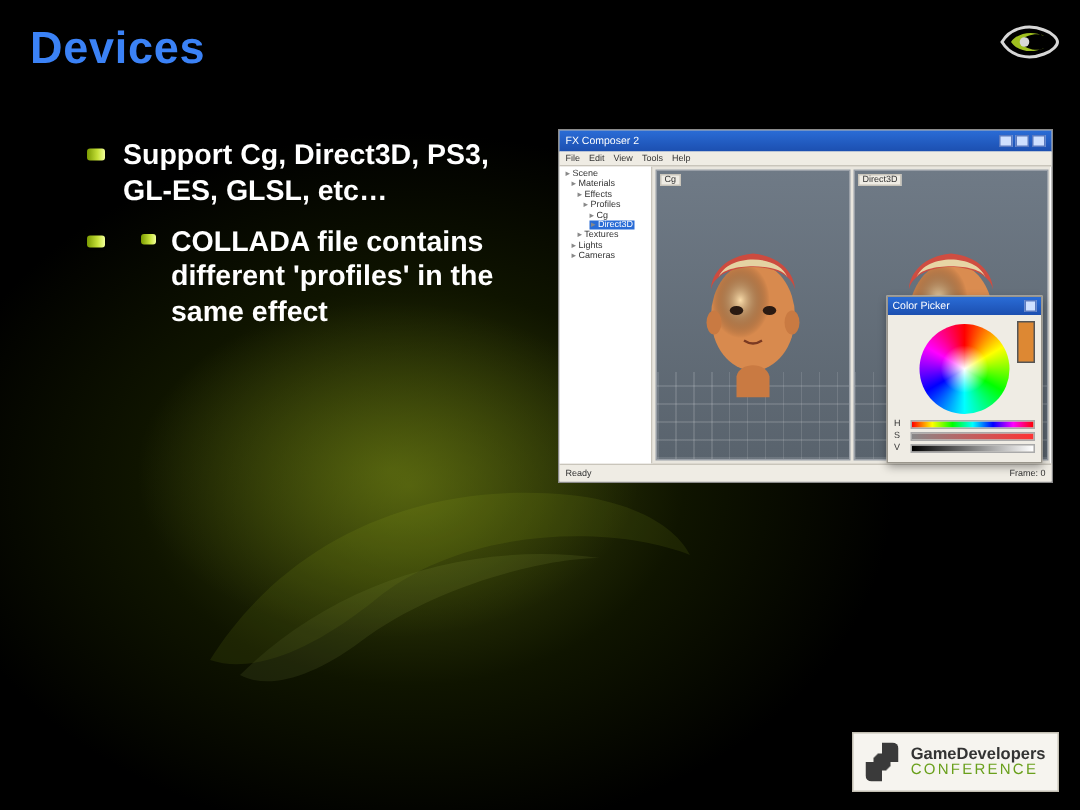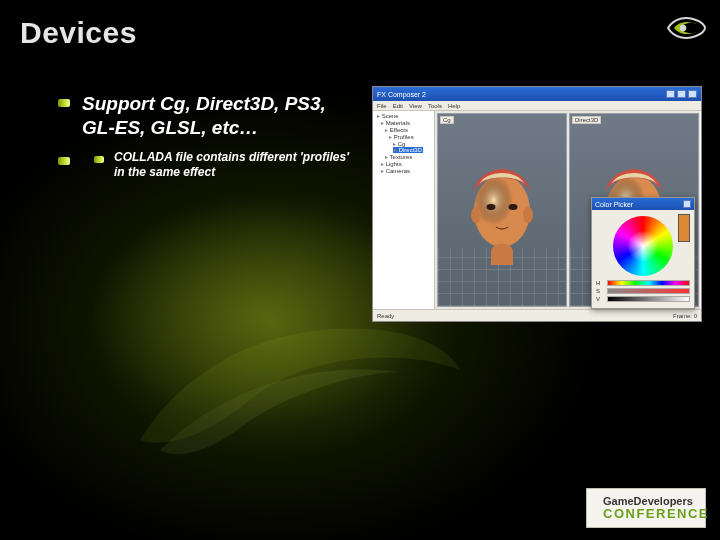--- a/index.html
+++ b/index.html
@@ -23,35 +23,35 @@
     left: 130px; top: 260px;
     width: 340px; height: 220px;
     opacity: 0.25;
   }
   
   .title {
     position: absolute;
     left: 20px; top: 16px;
     font-size: 30px;
     font-weight: 700;
-    color: #e5e5e5;
+    color: #3b82f6;
     letter-spacing: 0.5px;
   }
   .logo {
     position: absolute;
     right: 14px; top: 14px;
     width: 40px; height: 28px;
   }
   
   .content {
     position: absolute;
     left: 58px; top: 92px;
     width: 300px;
   }
-  ul { list-style: none; font-style: italic; }
+  ul { list-style: none; }
   ul.top > li {
     position: relative;
     padding-left: 24px;
     margin-bottom: 10px;
     font-size: 19px;
     font-weight: 700;
     line-height: 1.25;
   }
   ul.top > li::before {
     content: "";
@@ -59,21 +59,21 @@
     left: 0; top: 7px;
     width: 12px; height: 8px;
     background: linear-gradient(90deg, #7a9a00 0%, #c7e23a 60%, #f2ff9a 100%);
     border-radius: 2px;
     box-shadow: 0 1px 1px rgba(0,0,0,.6);
   }
   ul.sub { margin-top: 6px; margin-left: 12px; }
   ul.sub > li {
     position: relative;
     padding-left: 20px;
-    font-size: 12px;
+    font-size: 19px;
     font-weight: 700;
     line-height: 1.25;
     margin-bottom: 11px;
   }
   ul.sub > li::before {
     content: "";
     position: absolute;
     left: 0; top: 6px;
     width: 10px; height: 7px;
     background: linear-gradient(90deg, #7a9a00 0%, #c7e23a 60%, #f2ff9a 100%);
@@ -167,37 +167,37 @@
   .sliders .row { display:flex; align-items:center; gap:3px; margin-bottom:2px;}
   .sliders .lab { width:8px; font-size:6px; }
   .sliders .bar { flex:1; height:6px; border:1px solid #aaa; }
   .bar.h { background: linear-gradient(90deg, red, yellow, lime, cyan, blue, magenta, red); }
   .bar.s { background: linear-gradient(90deg, #888, #f33); }
   .bar.v { background: linear-gradient(90deg, #000, #fff); }
   .swatch { width:12px; height:28px; background:#d83; border:1px solid #555; float:right; margin-left:4px;}
   
   .gdc {
     position:absolute; right:14px; bottom:12px;
-    width:120px; height:40px;
+    width:138px; height:40px;
     background:#f6f4ef;
     border:1px solid #c2beb2;
     display:flex; align-items:center; gap:8px;
     padding:4px 8px;
     justify-content:space-between;
   }
   .gdc .mark {
     width:26px; height:26px;
     background:
       radial-gradient(circle at 50% 50%, #3a3a3a 0 6px, transparent 6px),
       conic-gradient(#3a3a3a 0 25%, transparent 0 50%, #3a3a3a 0 75%, transparent 0);
     border-radius:4px;
   }
   .gdc .txt { display:flex; flex-direction:column; line-height:1; }
   .gdc .l1 { font-size:11px; color:#333; font-weight:700; }
-  .gdc .l2 { font-size:13px; color:#6aa01c; letter-spacing:1.5px; font-weight:700; }
+  .gdc .l2 { font-size:10px; color:#6aa01c; letter-spacing:1.5px; font-weight:400; }
 </style>
 </head>
 <body>
 
 <div class="bg"></div>
 <svg class="swoosh" viewBox="0 0 340 220">
   <path d="M10,180 C60,100 150,60 250,70 C290,74 320,90 330,110 C280,90 180,90 120,140 C80,172 40,190 10,180 Z" fill="rgba(190,220,40,0.35)"></path>
   <path d="M30,190 C90,130 180,100 270,112 C234,112 160,130 110,168 C78,192 48,200 30,190 Z" fill="rgba(230,255,120,0.30)"></path>
 </svg>
 

